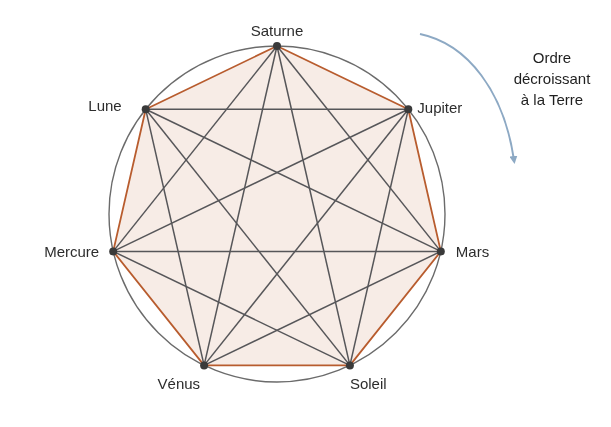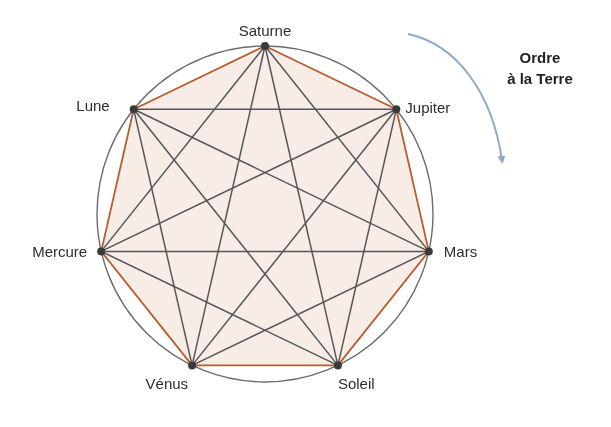--- a/index.html
+++ b/index.html
@@ -4,37 +4,36 @@
 <style>
   html, body { margin: 0; padding: 0; }
   body {
     width: 611px;
     height: 427px;
     background: #ffffff;
     position: relative;
     overflow: hidden;
     font-family: "Liberation Sans", sans-serif;
   }
-  .stage { position: absolute; inset: 0; }
+  .stage { position: absolute; inset: 0; margin-left: 12px; }
   svg { position: absolute; left: 0; top: 0; display: block; }
   .planet-label {
     font-family: "Liberation Sans", sans-serif;
     font-size: 15px;
     fill: #2d2d2d;
   }
   .annotation {
     position: absolute;
     left: 488px;
     top: 47px;
     width: 104px;
     text-align: center;
     font-size: 15px;
     line-height: 21px;
     color: #1f1f1f;
-    font-weight: bold;
   }
 </style>
 </head>
 <body>
 
 <div class="stage">
   <svg id="diagram-svg" width="611" height="427" viewBox="0 0 611 427">
       <circle cx="265" cy="214" r="168" fill="none" stroke="#6b6b6b" stroke-width="1.4"></circle>
       <polygon points="265.0,46.0 396.3,109.3 428.8,251.4 337.9,365.4 192.1,365.4 101.2,251.4 133.7,109.3" fill="#f7ece6" stroke="#b85c2e" stroke-width="1.8" stroke-linejoin="round"></polygon>
       <line x1="265.0" y1="46.0" x2="428.8" y2="251.4" stroke="#565659" stroke-width="1.5"></line>
@@ -68,15 +67,16 @@
       <defs>
         <marker id="arrowhead" markerWidth="8" markerHeight="8" refX="4" refY="4" orient="auto" markerUnits="userSpaceOnUse">
           <path d="M0,0 L8,4 L0,8 Z" fill="#8da9c4"></path>
         </marker>
       </defs>
       <path d="M 408 34 C 456 44, 492 92, 502 160" fill="none" stroke="#8da9c4" stroke-width="2" marker-end="url(#arrowhead)"></path>
     </svg>
 
   <div class="annotation">
     <div>Ordre</div>
+    <div>décroissant</div>
     <div>à la Terre</div>
   </div>
 </div>
 
 </body></html>

